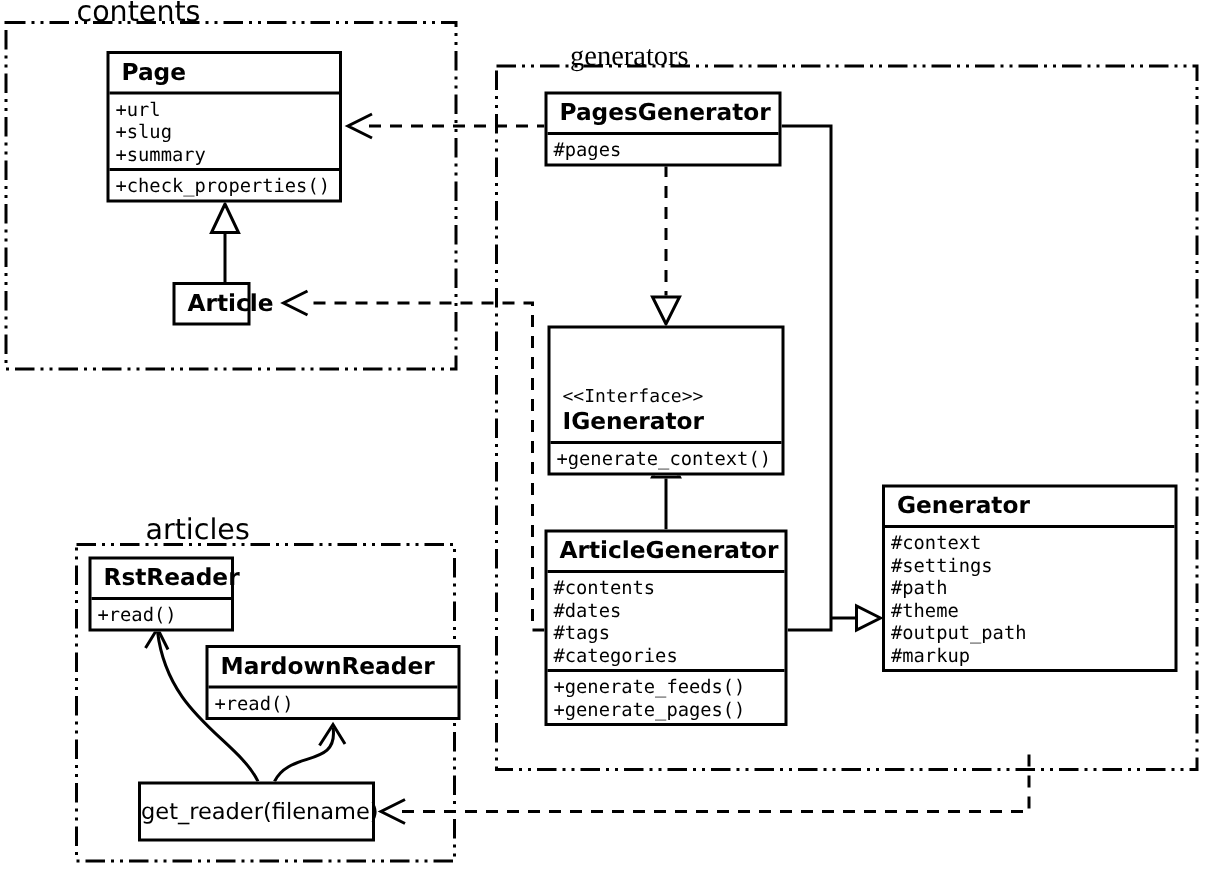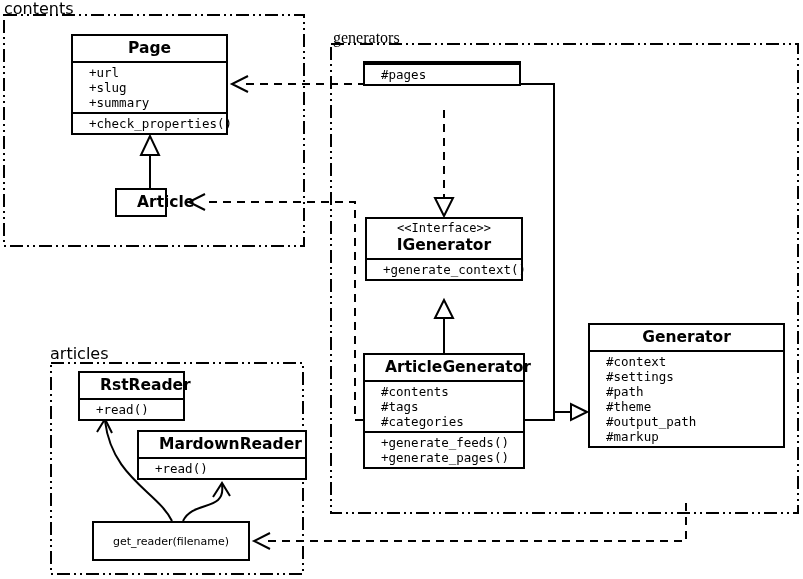--- a/index.html
+++ b/index.html
@@ -7,43 +7,43 @@
   #canvas{
     position:relative;width:803px;height:579px;background:var(--background);
     font-family:"DejaVu Sans",sans-serif;color:var(--line);overflow:hidden;
   }
   #connectors{position:absolute;left:0;top:0;width:803px;height:579px;}
   #connectors .ln{stroke:var(--line);fill:none;stroke-width:2;}
   #connectors .dash{stroke-dasharray:8 6;}
   #connectors .pkg{stroke:var(--line);fill:none;stroke-width:2;stroke-dasharray:13 4 2 4 2 4;}
   #connectors .tri{stroke:var(--line);fill:var(--box-fill);stroke-width:2;stroke-linejoin:miter;}
   .pkg-label{
-    position:absolute;font-size:16px;line-height:17px;background:transparent;
-    padding:0 2px;white-space:nowrap;
+    position:absolute;font-size:19px;line-height:17px;background:transparent;
+    padding:0 2px;white-space:nowrap;margin-left:47px;
   }
   .uml-class{
     position:absolute;box-sizing:border-box;background:var(--box-fill);
     border:2px solid var(--line);
   }
   .uml-title{
     font-family:"DejaVu Sans",sans-serif;font-weight:bold;font-size:15.5px;
-    line-height:21px;text-align:center;padding:2px 20px;white-space:nowrap;
+    line-height:21px;padding:2px 8px;white-space:nowrap;
   }
   .stereotype{
     display:block;font-family:"DejaVu Sans Mono",monospace;font-weight:normal;
-    font-size:12px;line-height:14px;
+    font-size:12px;line-height:14px;margin-top:36px;
   }
-  .compartment{border-top:2px solid var(--line);padding:2px 16px;}
+  .compartment{border-top:2px solid var(--line);padding:2px 4px;}
   .mrow{
     font-family:"DejaVu Sans Mono",monospace;font-size:12.5px;line-height:15px;
     white-space:nowrap;
   }
   .plain-box{
-    display:flex;align-items:center;justify-content:center;
-    font-size:11px;white-space:nowrap;
+    display:flex;align-items:center;justify-content:flex-start;
+    font-size:15px;white-space:nowrap;
   }
 </style>
 </head>
 <body>
 
 <div id="canvas">
 
   <svg id="connectors" viewBox="0 0 803 579" xmlns="http://www.w3.org/2000/svg">
 
     <rect class="pkg" x="4" y="15" width="300" height="231"></rect>
@@ -89,39 +89,41 @@
     <div class="compartment">
       <div class="mrow">+check_properties()</div>
     </div>
   </div>
 
   <div class="uml-class" style="left:115px;top:188px;width:52px;">
     <div class="uml-title">Article</div>
   </div>
 
   <div class="uml-class" style="left:363px;top:61px;width:158px;">
+    <div class="uml-title">PagesGenerator</div>
     <div class="compartment">
       <div class="mrow">#pages</div>
     </div>
   </div>
 
   <div class="uml-class" style="left:365px;top:217px;width:158px;">
     <div class="uml-title">
       <span class="stereotype">&lt;&lt;Interface&gt;&gt;</span>
       <span>IGenerator</span>
     </div>
     <div class="compartment">
       <div class="mrow">+generate_context()</div>
     </div>
   </div>
 
   <div class="uml-class" style="left:363px;top:353px;width:162px;">
     <div class="uml-title">ArticleGenerator</div>
     <div class="compartment">
       <div class="mrow">#contents</div>
+      <div class="mrow">#dates</div>
       <div class="mrow">#tags</div>
       <div class="mrow">#categories</div>
     </div>
     <div class="compartment">
       <div class="mrow">+generate_feeds()</div>
       <div class="mrow">+generate_pages()</div>
     </div>
   </div>
 
   <div class="uml-class" style="left:588px;top:323px;width:197px;">
@@ -129,21 +131,21 @@
     <div class="compartment">
       <div class="mrow">#context</div>
       <div class="mrow">#settings</div>
       <div class="mrow">#path</div>
       <div class="mrow">#theme</div>
       <div class="mrow">#output_path</div>
       <div class="mrow">#markup</div>
     </div>
   </div>
 
-  <div class="uml-class" style="left:78px;top:371px;width:107px;">
+  <div class="uml-class" style="left:59px;top:371px;width:97px;">
     <div class="uml-title">RstReader</div>
     <div class="compartment">
       <div class="mrow">+read()</div>
     </div>
   </div>
 
   <div class="uml-class" style="left:137px;top:430px;width:170px;">
     <div class="uml-title">MardownReader</div>
     <div class="compartment">
       <div class="mrow">+read()</div>

